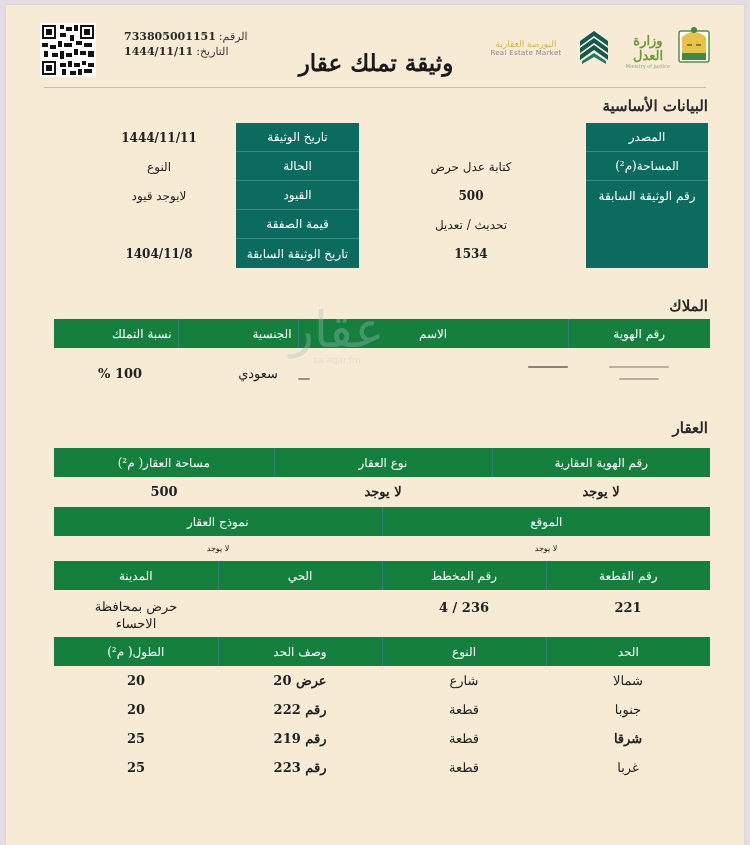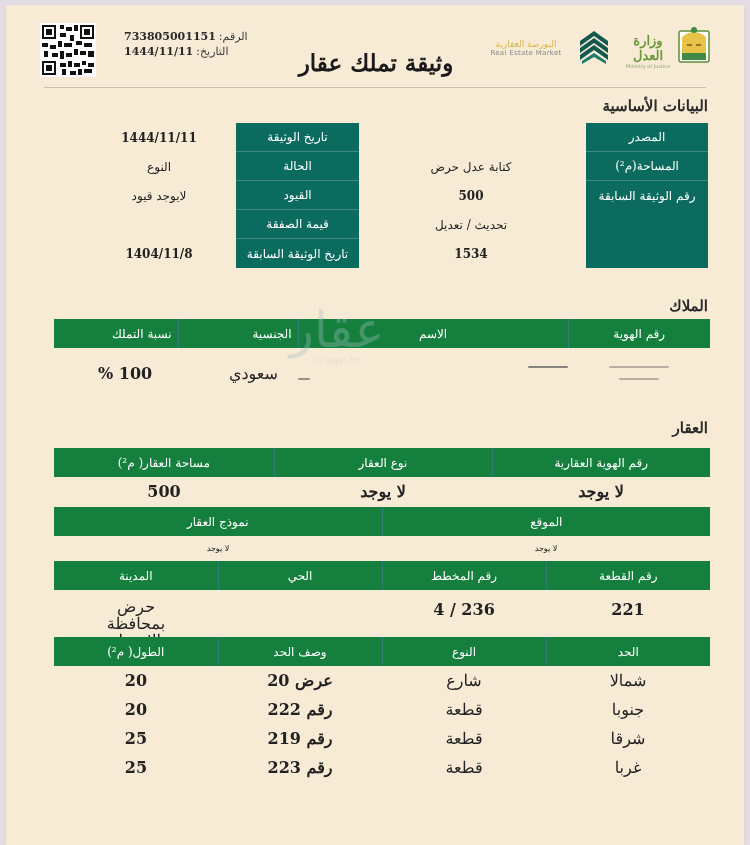--- a/index.html
+++ b/index.html
@@ -33,21 +33,21 @@
 
   .section-title { font-size:15px; font-weight:bold; direction:rtl; text-align:right; color:#2a2a2a; }
 
   .g { background:#0b6b5e; color:#fff; }
   .lblbox { display:flex; align-items:center; justify-content:center; font-size:12px; direction:rtl; border-bottom:1px solid #3f8a7d; box-sizing:border-box; }
   .val { display:flex; align-items:center; justify-content:center; font-size:12px; direction:rtl; font-weight:bold; color:#222; box-sizing:border-box; }
 
   table.t { position:absolute; border-collapse:collapse; direction:rtl; table-layout:fixed; }
   table.t th { background:#15803d; color:#fff; font-weight:normal; font-size:12px; height:29px; border-left:1px solid #2f8073; padding:0; }
   table.t th:last-child { border-left:none; }
-  table.t td { font-size:16px; text-align:center; font-weight:bold; color:#222; padding:0; vertical-align:middle; }
+  table.t td { font-size:13px; text-align:center; font-weight:bold; color:#222; padding:0; vertical-align:middle; }
   td.small { font-size:8px !important; font-weight:normal !important; }
 
   .watermark { left:276px; top:300px; width:110px; height:70px; pointer-events:none; opacity:0.35; }
   .redact { height:2px; background:#555; border-radius:2px; }
 </style>
 </head>
 <body>
 
 <div class="page">
 
@@ -286,21 +286,21 @@
       <td>عرض 20</td>
       <td>20</td>
     </tr>
     <tr style="height:29px;">
       <td style="font-weight:normal;">جنوبا</td>
       <td style="font-weight:normal;">قطعة</td>
       <td>رقم 222</td>
       <td>20</td>
     </tr>
     <tr style="height:29px;">
-      <td style="font-weight:normal;">شرقا</td>
+      <td style="font-weight:bold;">شرقا</td>
       <td style="font-weight:normal;">قطعة</td>
       <td>رقم 219</td>
       <td>25</td>
     </tr>
     <tr style="height:29px;">
       <td style="font-weight:normal;">غربا</td>
       <td style="font-weight:normal;">قطعة</td>
       <td>رقم 223</td>
       <td>25</td>
     </tr>

